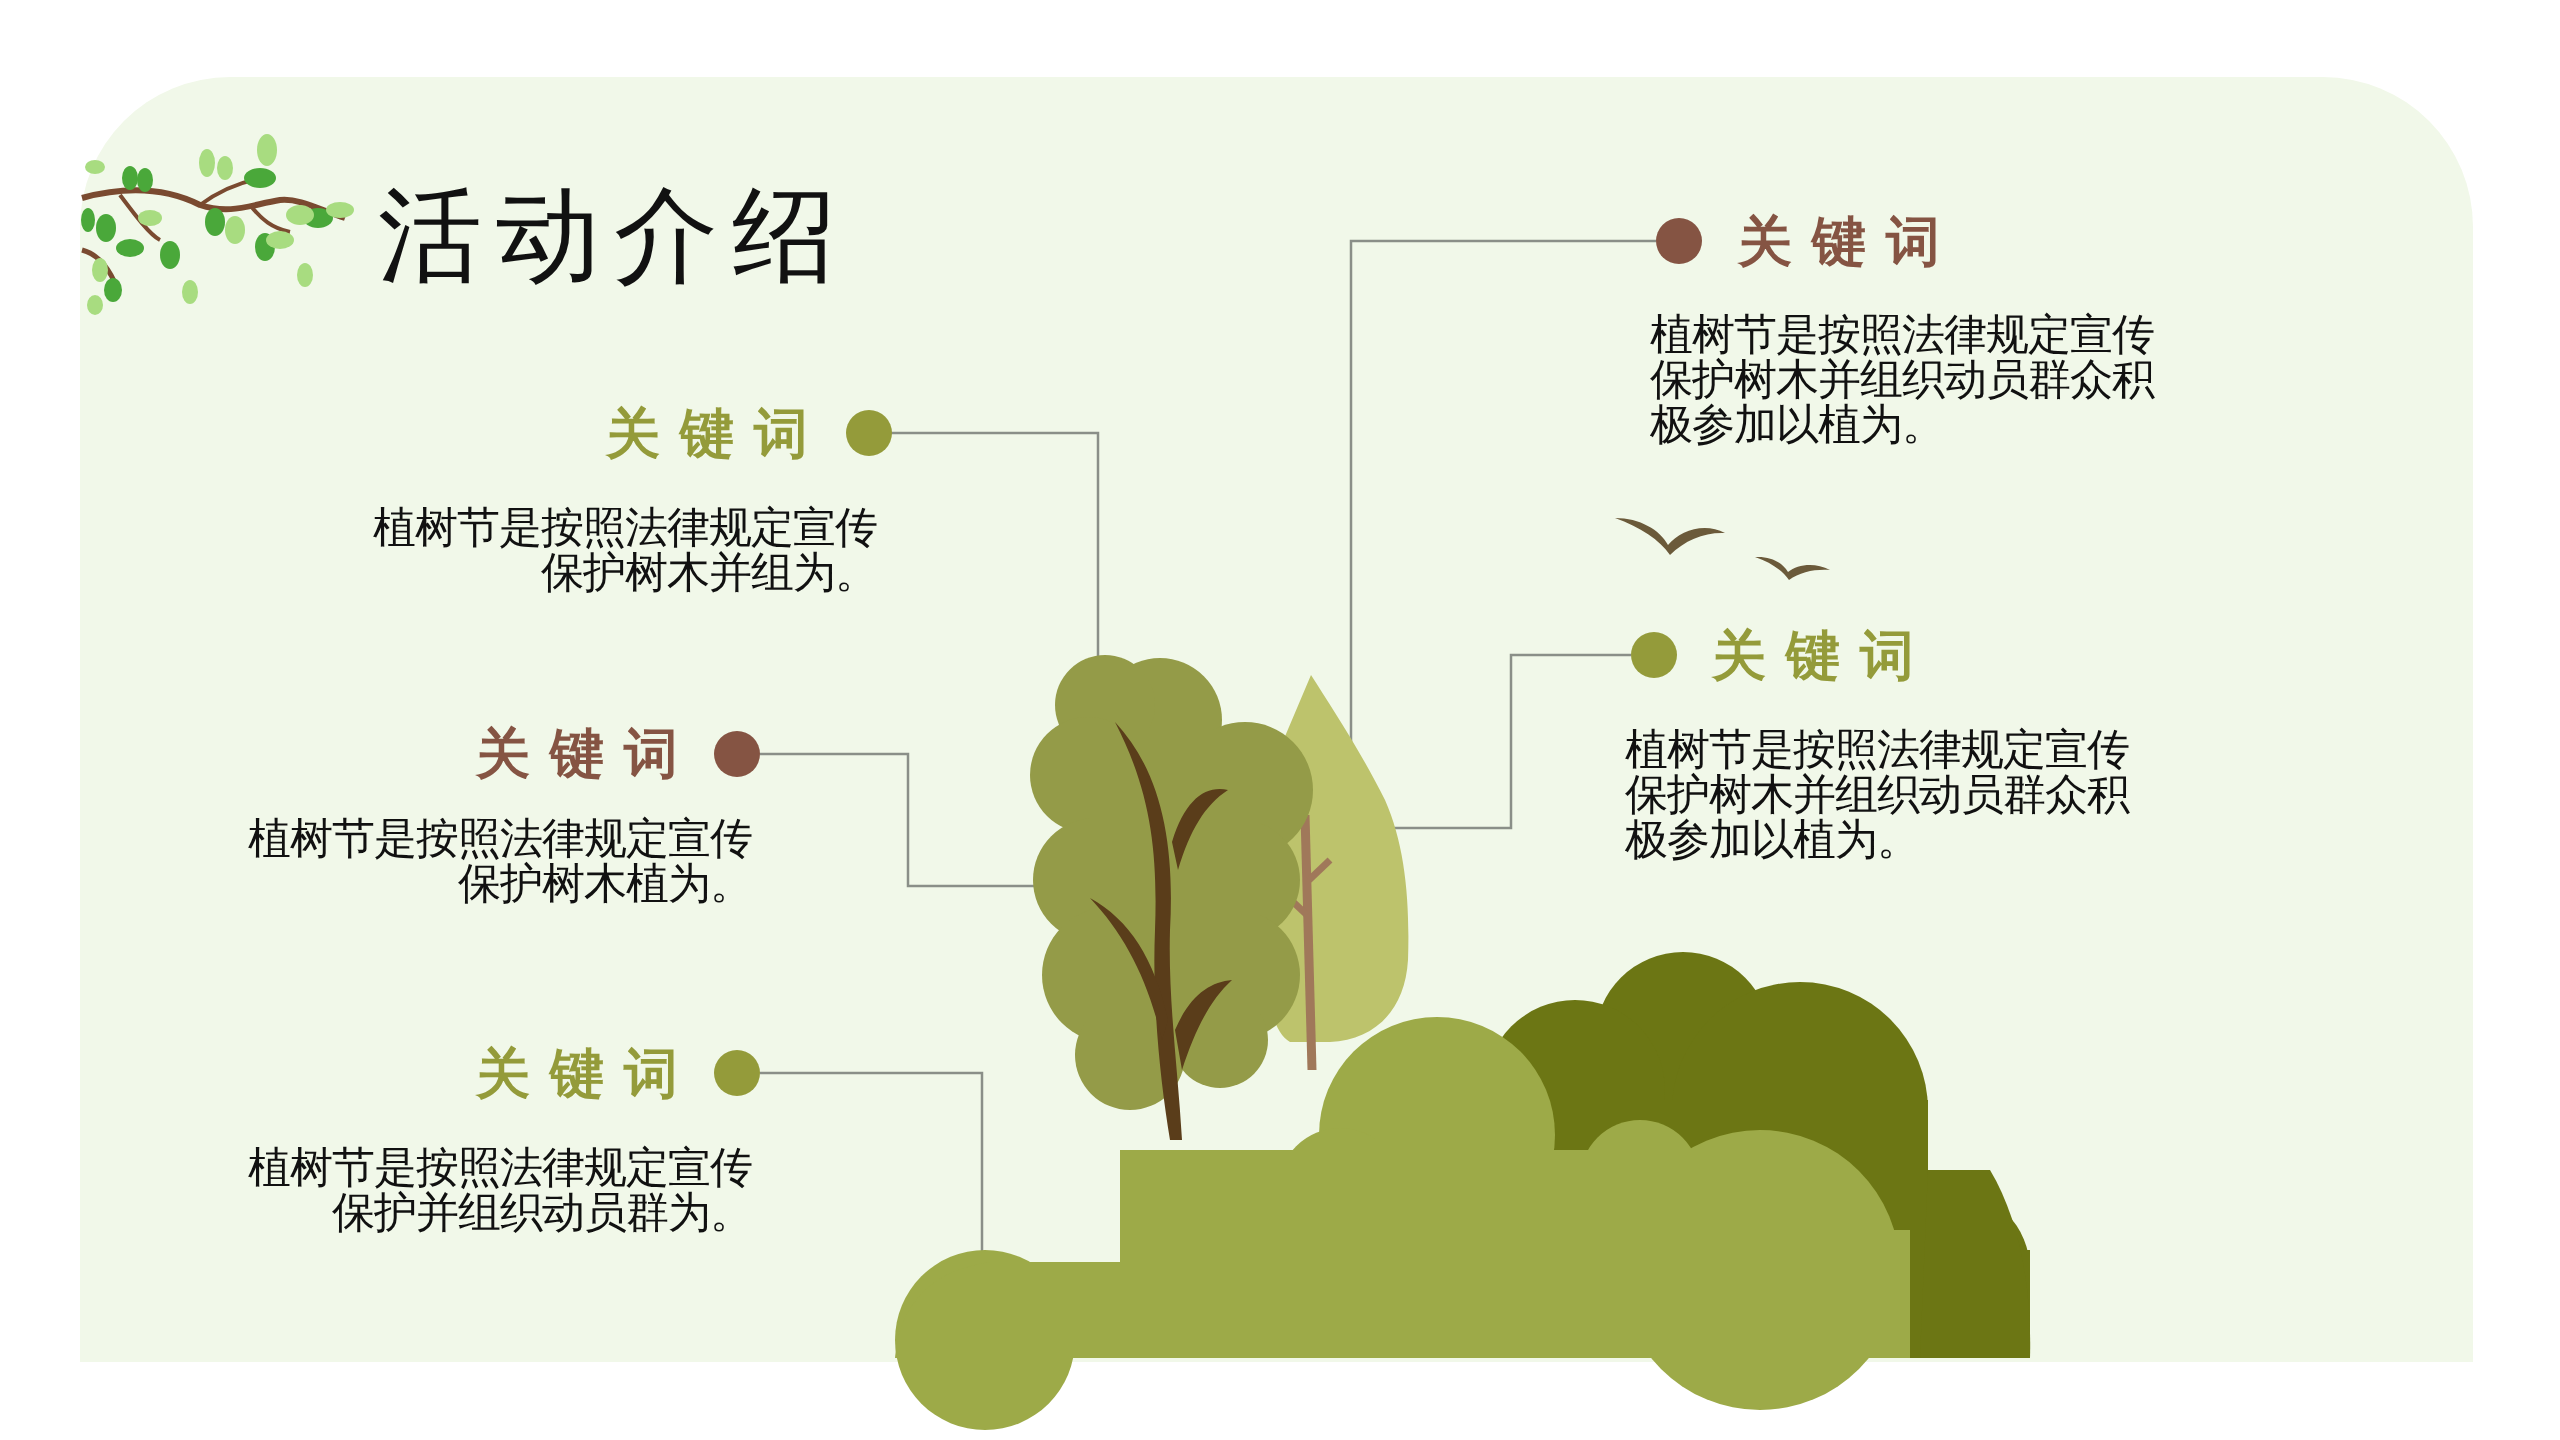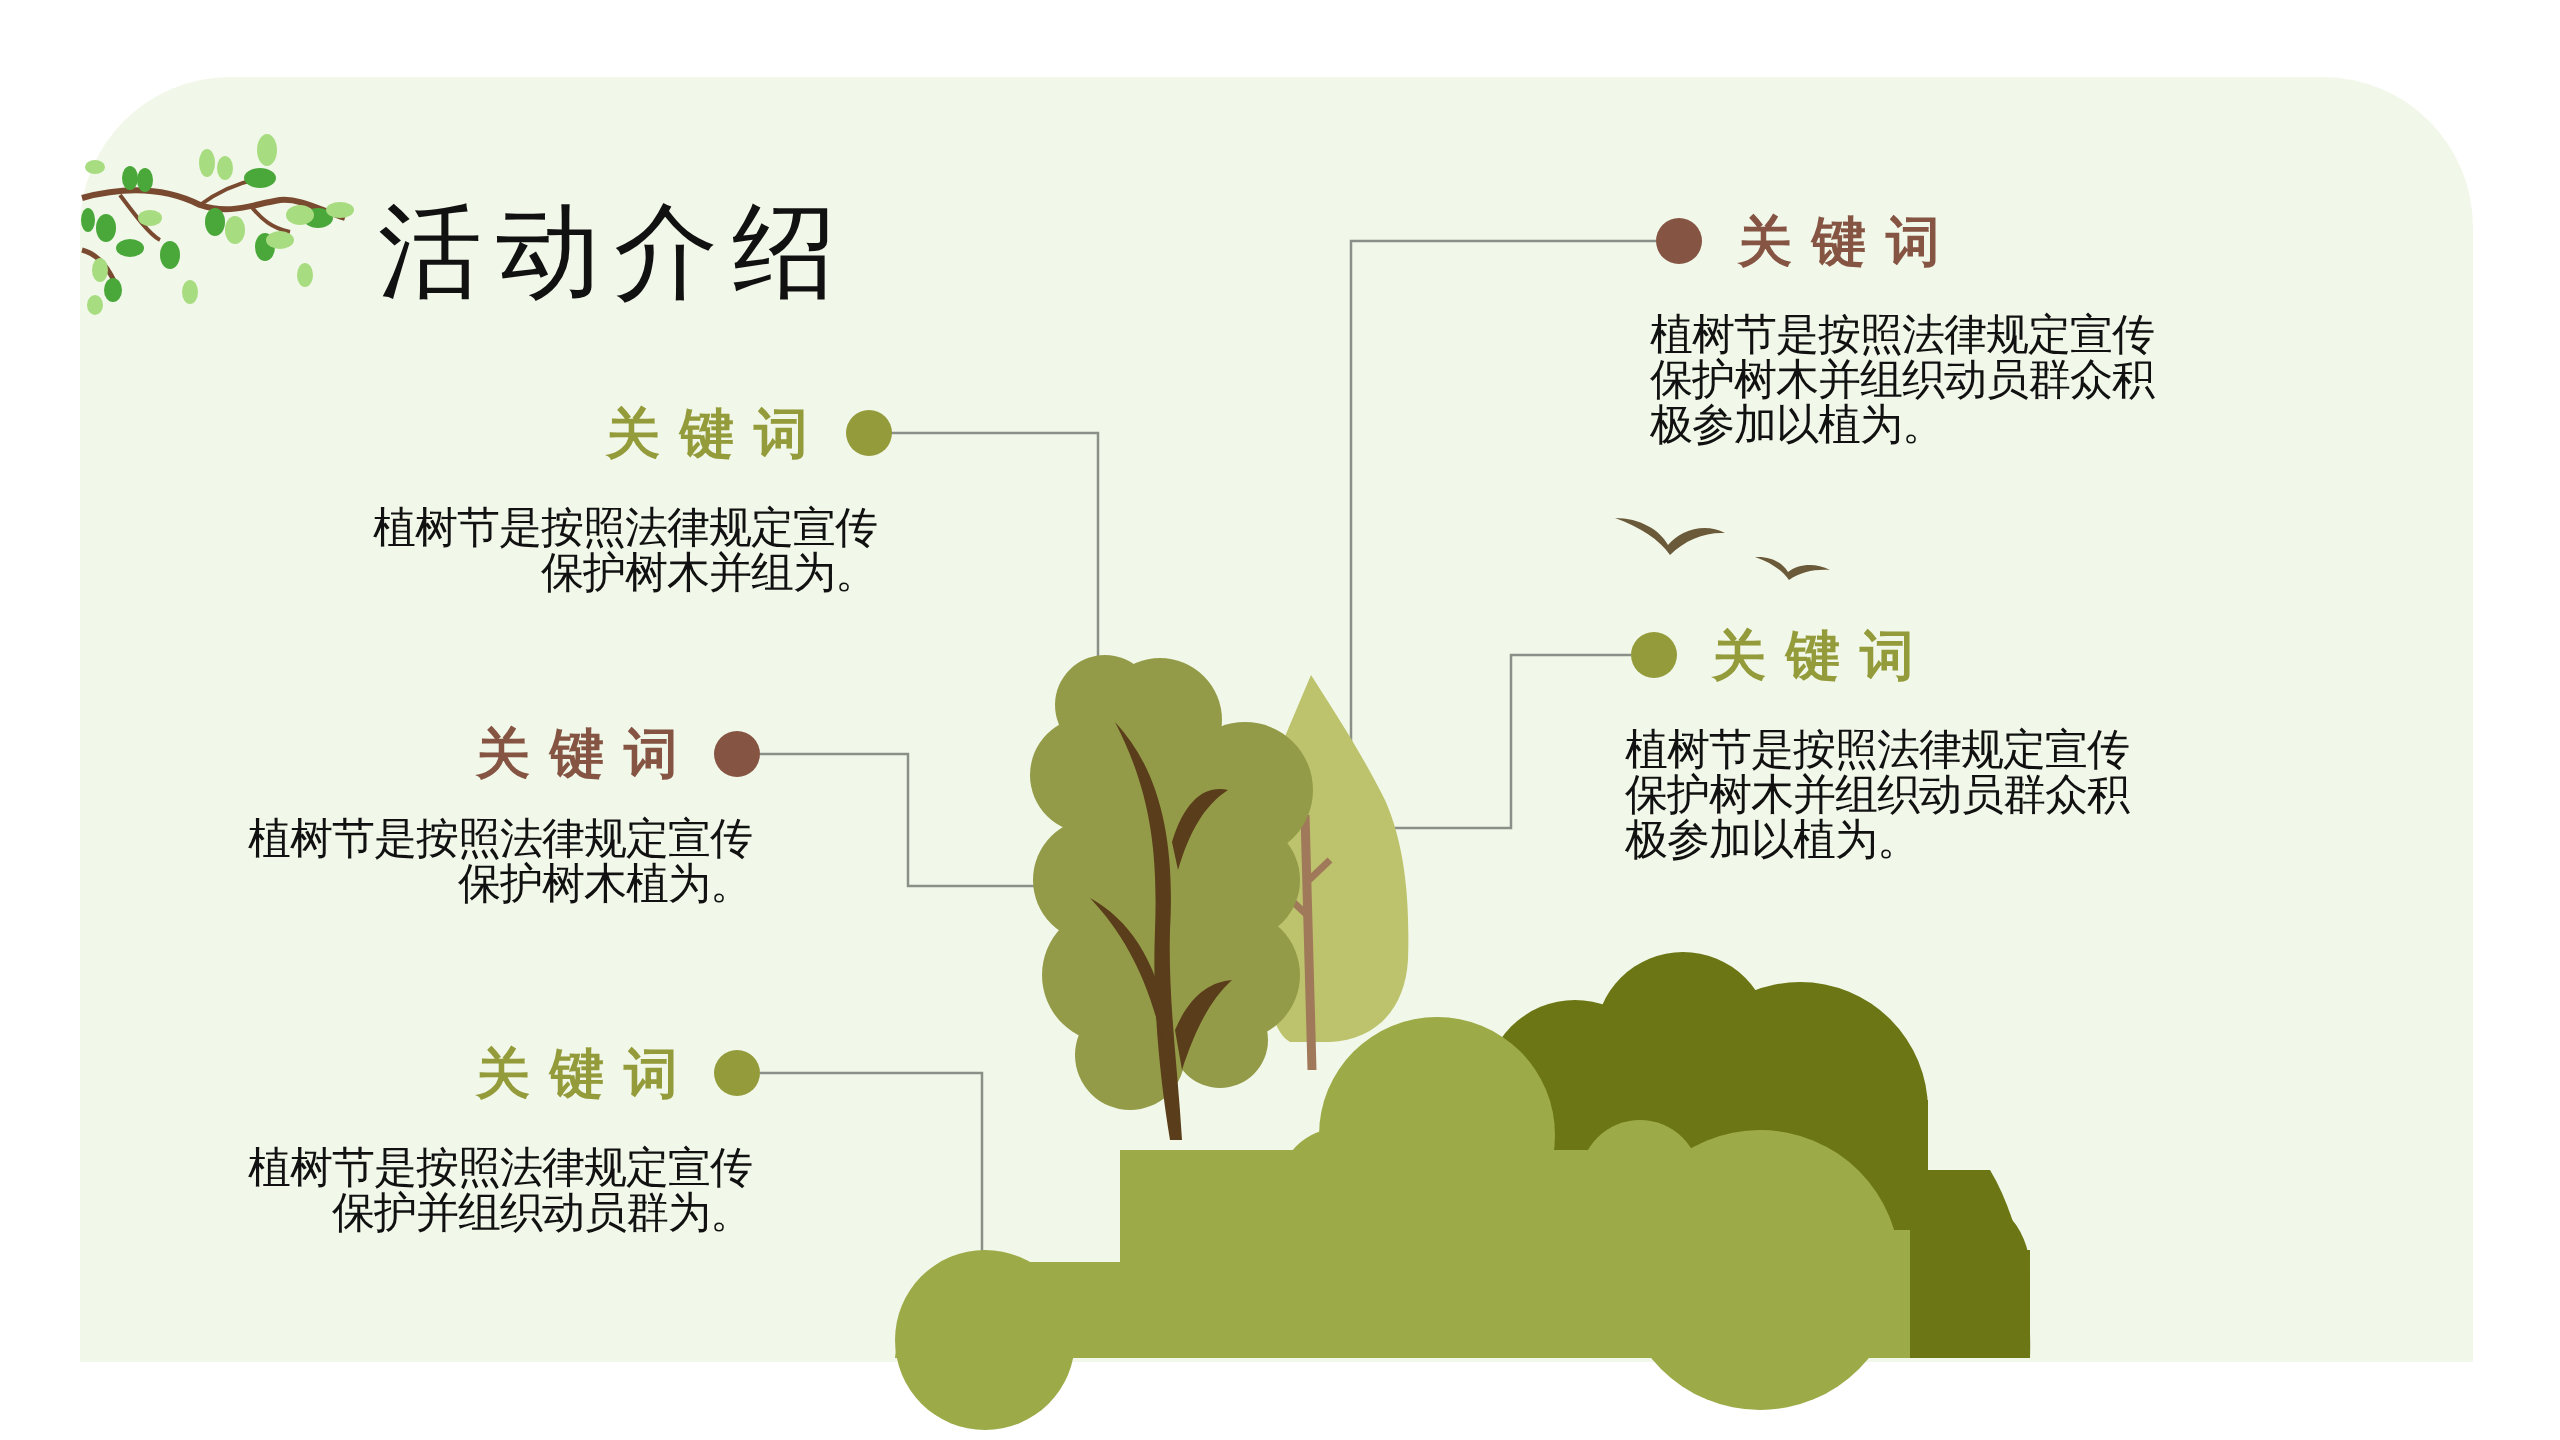--- a/index.html
+++ b/index.html
@@ -1,21 +1,21 @@
 <!DOCTYPE html>
 <html><head>
 <meta charset="utf-8">
 <style>
   html, body { margin: 0; padding: 0; background: #ffffff; }
   body { width: 2560px; height: 1440px; position: relative; overflow: hidden;
          font-family: "DejaVu Sans", "Liberation Sans", sans-serif; }
   .panel { position: absolute; left: 80px; top: 77px; width: 2393px; height: 1285px;
            background: #f1f8e9; border-top-left-radius: 150px; border-top-right-radius: 150px; }
   .scene { position: absolute; left: 0; top: 0; width: 2560px; height: 1440px; }
-  .title { position: absolute; left: 378px; top: 186px; font-size: 104px; line-height: 130px;
+  .title { position: absolute; left: 378px; top: 170px; font-size: 104px; line-height: 130px;
            color: #111111; letter-spacing: 14px; white-space: nowrap; }
   .kw { position: absolute; font-size: 54px; line-height: 64px; font-weight: bold;
         letter-spacing: 20px; white-space: nowrap; font-family: Liberation Serif, serif; }
   .body-text { position: absolute; font-size: 43px; line-height: 45px; color: #111111;
                white-space: pre; letter-spacing: -1px; }
   .right { text-align: right; }
   .left { text-align: left; }
 </style>
 </head>
 <body>

